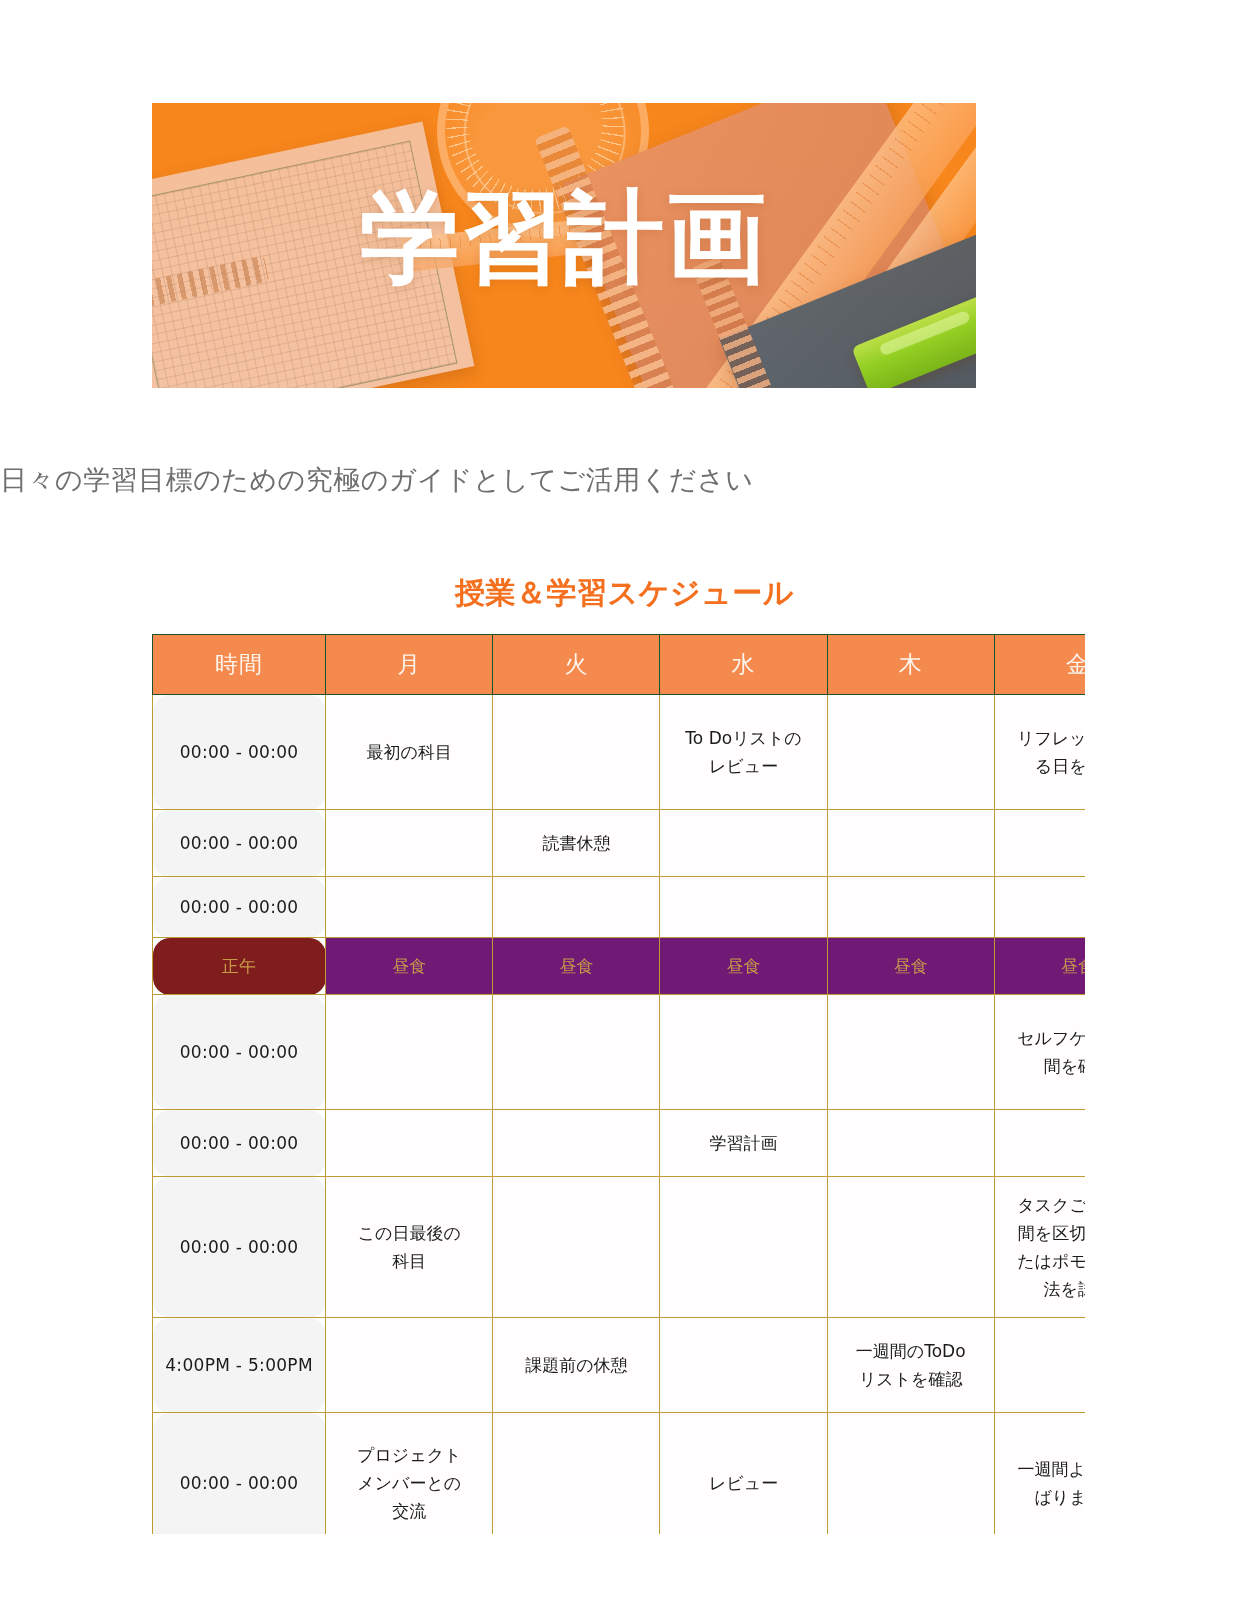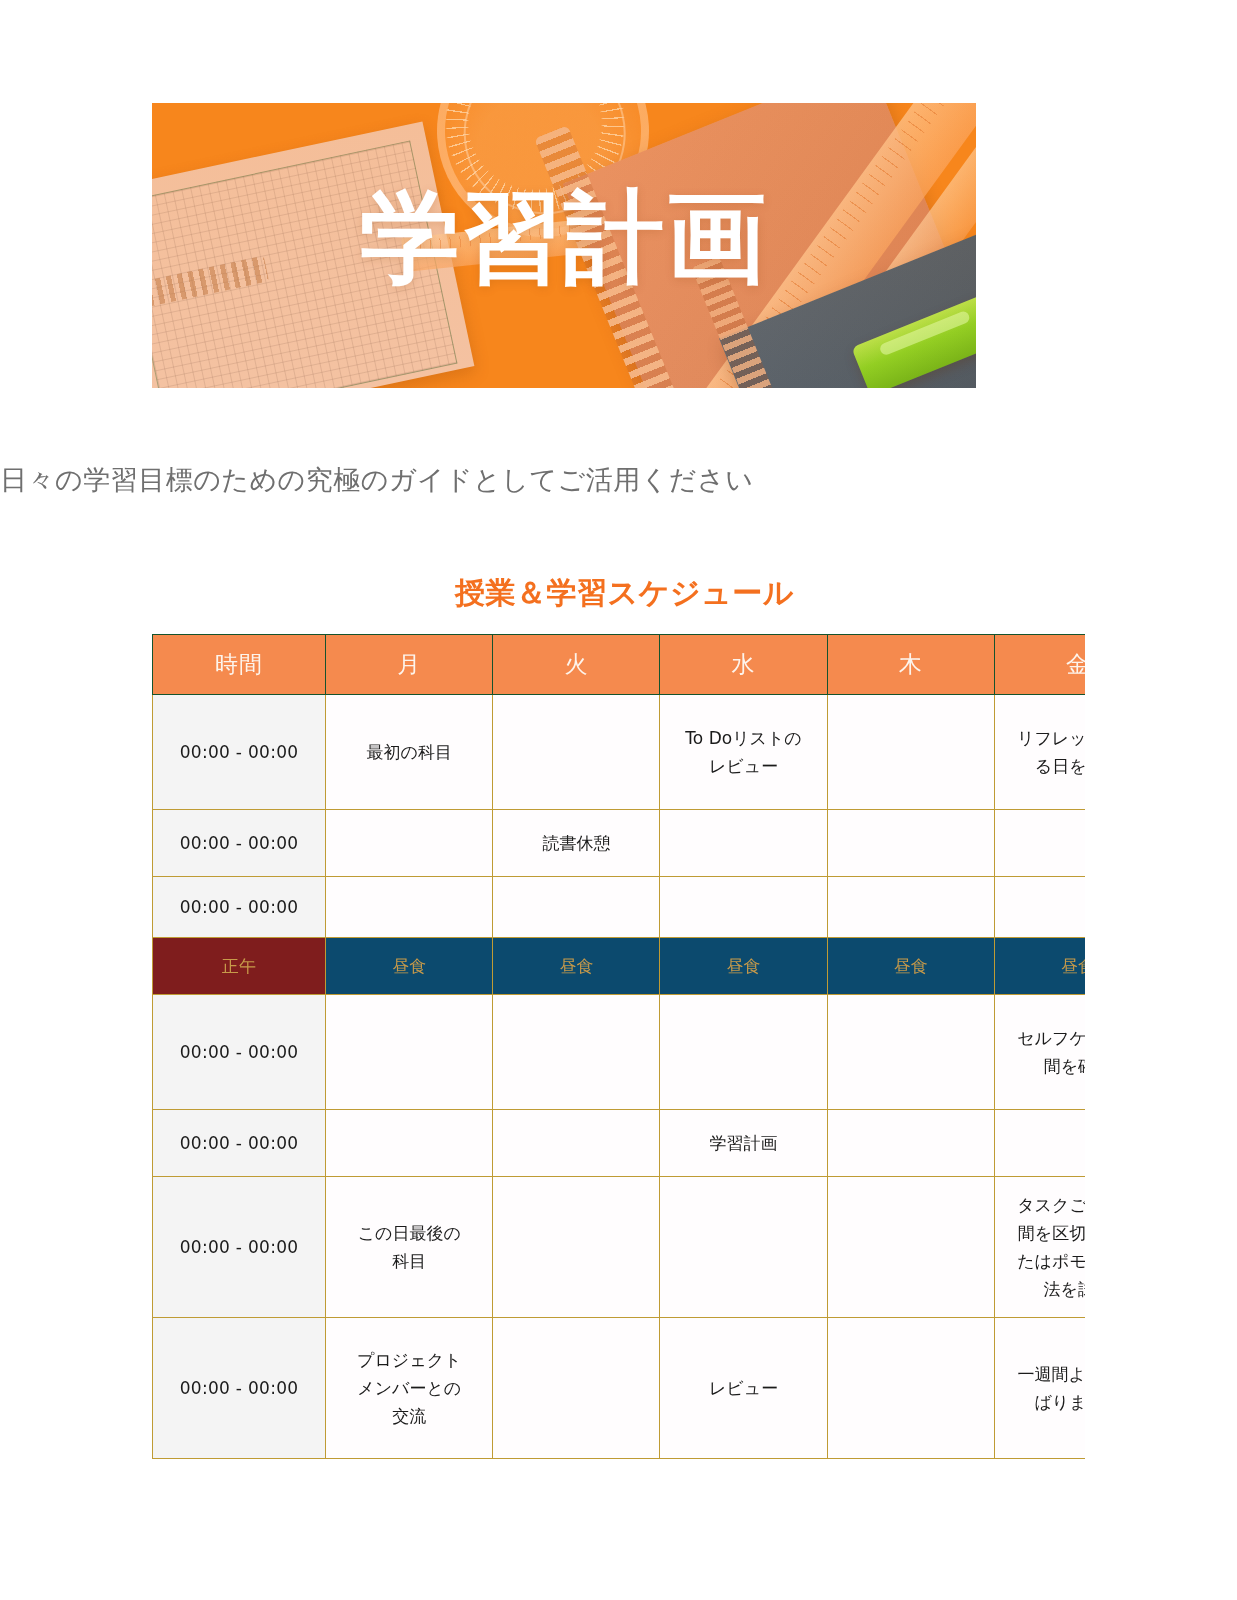--- a/index.html
+++ b/index.html
@@ -307,23 +307,24 @@
     padding: 10px 8px;
     line-height: 1.65;
     background: #fffdfe;
   }
   table.schedule tr.row-1 td { border-top-color: #f07c36; }
   table.schedule td.time-cell {
     background: #f4f4f4;
     color: #1b1b1b;
     font-size: 17px;
     letter-spacing: 0.3px;
+    border-radius: 17px;
   }
   table.schedule tr.lunch td {
-    background: #0c4a6e;
+    background: #701a75;
     color: #c79a4a;
     font-size: 17px;
     height: 36px;
   }
   table.schedule tr.lunch td.time-cell {
     background: #7f1d1d;
     color: #c79a4a;
   }
   .r-tall  td { height: 94px; }
   .r-mid   td { height: 46px; }
@@ -429,20 +430,28 @@
             <td></td>
           </tr>
           <tr class="r-xtall">
             <td class="time-cell">00:00 - 00:00</td>
             <td>この日最後の<br>科目</td>
             <td></td>
             <td></td>
             <td></td>
             <td>タスクごとに時<br>間を区切る、ま<br>たはポモドーロ<br>法を試す</td>
           </tr>
+          <tr class="r-wide">
+            <td class="time-cell">4:00PM - 5:00PM</td>
+            <td></td>
+            <td>課題前の休憩</td>
+            <td></td>
+            <td>一週間のToDo<br>リストを確認</td>
+            <td></td>
+          </tr>
           <tr class="r-xtall">
             <td class="time-cell">00:00 - 00:00</td>
             <td>プロジェクト<br>メンバーとの<br>交流</td>
             <td></td>
             <td>レビュー</td>
             <td></td>
             <td>一週間よくがん<br>ばりました</td>
           </tr>
         </tbody>
     </table>

